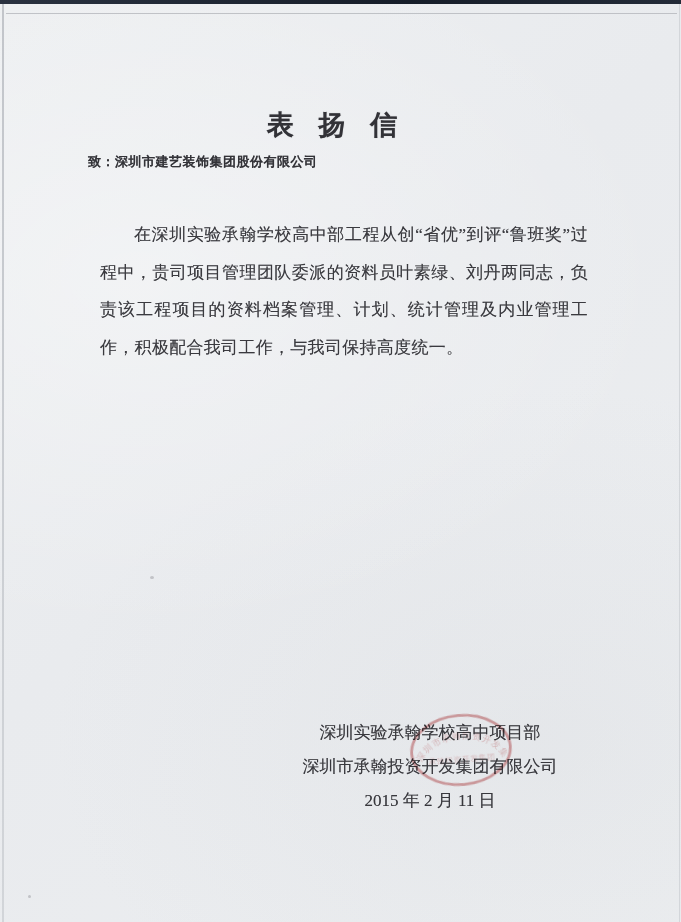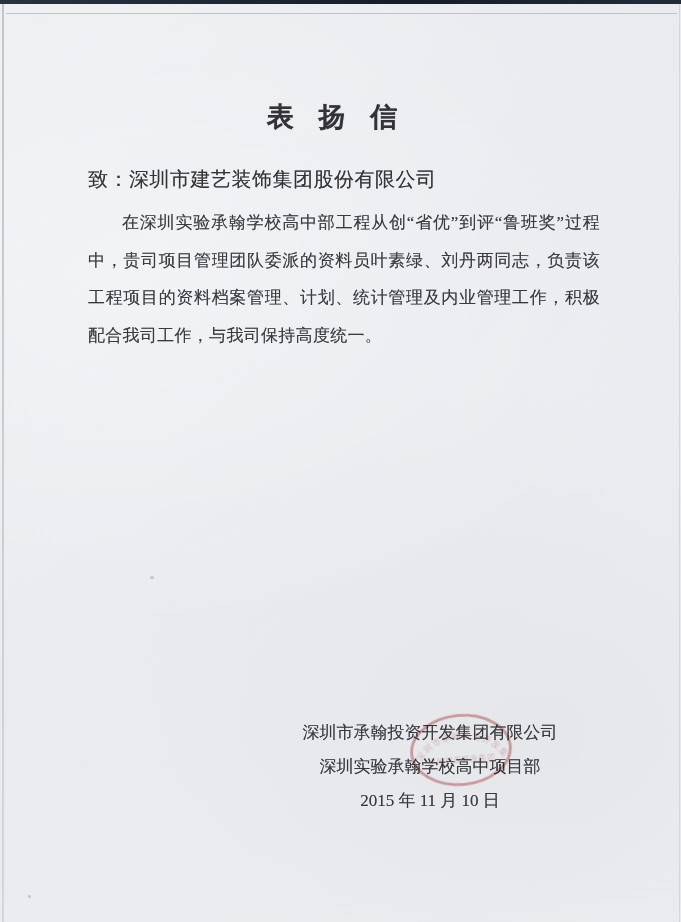--- a/index.html
+++ b/index.html
@@ -14,39 +14,39 @@
       radial-gradient(ellipse 900px 600px at 20% 30%, rgba(255,255,255,0.35), rgba(255,255,255,0) 60%),
       radial-gradient(ellipse 700px 500px at 80% 80%, rgba(210,213,218,0.25), rgba(210,213,218,0) 70%),
       linear-gradient(135deg,#edeff1 0%,#e9ebee 45%,#eceef0 100%);
   }
   .scan-edge-top{position:absolute;top:0;left:0;right:0;height:4px;background:linear-gradient(90deg,#2a3240,#161d29 60%,#232b38);}
   .scan-fold-line{position:absolute;top:13px;left:6px;right:4px;height:1px;background:#b4b7bc;opacity:.8;}
   .scan-edge-left{position:absolute;top:4px;bottom:0;left:2px;width:2px;background:linear-gradient(180deg,#c2c5ca,#d2d5d9);}
   .scan-edge-right{position:absolute;top:4px;bottom:0;right:1px;width:1px;background:#d3d6da;}
   .title{
     position:absolute;top:95px;left:0;right:8px;
-    margin:4px;text-align:center;
+    margin:12px;text-align:center;
     font-size:27px;font-weight:bold;letter-spacing:9px;
     color:#323237;
     text-shadow:0 0 .7px rgba(50,50,56,.55);
   }
   .salutation{
-    position:absolute;top:166px;left:88px;
-    font-size:20px;font-weight:normal;color:#333338;
+    position:absolute;top:153px;left:88px;
+    font-size:13px;font-weight:bold;color:#333338;
     letter-spacing:.5px;
     text-shadow:0 0 .6px rgba(50,50,56,.5);
   }
   .body{
     position:absolute;top:204px;left:88px;width:512px;
     font-size:17px;line-height:37.7px;
     text-align:justify;
     letter-spacing:.3px;
     text-shadow:0 0 .6px rgba(58,58,63,.45);
   }
-  .body p{margin:0;text-indent:2em;}
+  .body p{margin:12px;text-indent:2em;}
   .signature{
     position:absolute;top:716px;left:255px;width:350px;
     text-align:center;font-size:17px;line-height:34px;
     color:#38383d;
     text-shadow:0 0 .6px rgba(58,58,63,.45);
   }
   .stamp{
     position:absolute;left:403px;top:708px;width:116px;height:84px;
     transform:rotate(-5deg);
     mix-blend-mode:multiply;
@@ -67,23 +67,23 @@
 
   <h1 class="title">表 扬 信</h1>
 
   <div class="salutation">致：深圳市建艺装饰集团股份有限公司</div>
 
   <div class="body">
     <p>在深圳实验承翰学校高中部工程从创“省优”到评“鲁班奖”过程中，贵司项目管理团队委派的资料员叶素绿、刘丹两同志，负责该工程项目的资料档案管理、计划、统计管理及内业管理工作，积极配合我司工作，与我司保持高度统一。</p>
   </div>
 
   <div class="signature">
+    <div>深圳实验承翰学校高中项目部</div>
     <div>深圳市承翰投资开发集团有限公司</div>
-    <div>深圳实验承翰学校高中项目部</div>
-    <div>2015 年 11 月 10 日</div>
+    <div>2015 年 2 月 11 日</div>
   </div>
 
   <svg class="stamp" viewBox="0 0 120 90">
     <defs>
       <filter id="sblur" x="-20%" y="-20%" width="140%" height="140%">
         <feGaussianBlur stdDeviation="0.55"></feGaussianBlur>
       </filter>
       <path id="arcpath" d="M 16,56 A 46,33 0 0 1 104,56" fill="none"></path>
     </defs>
     <g filter="url(#sblur)">

